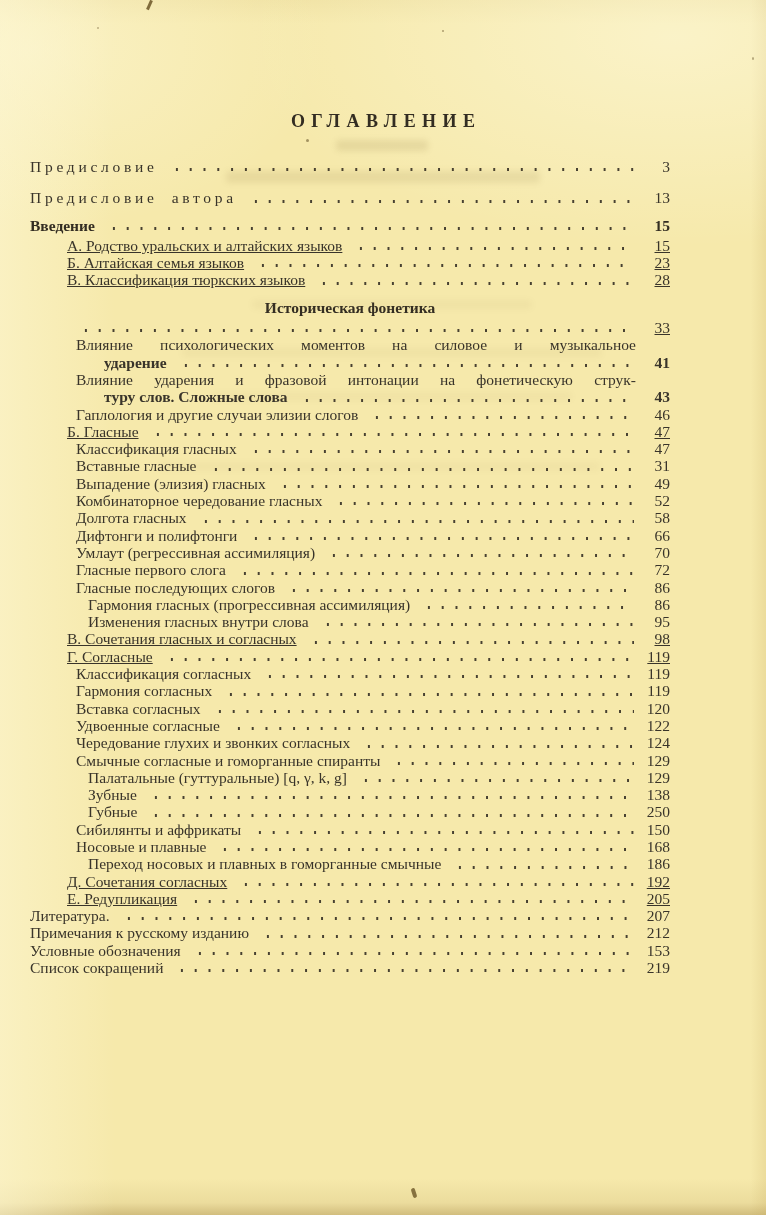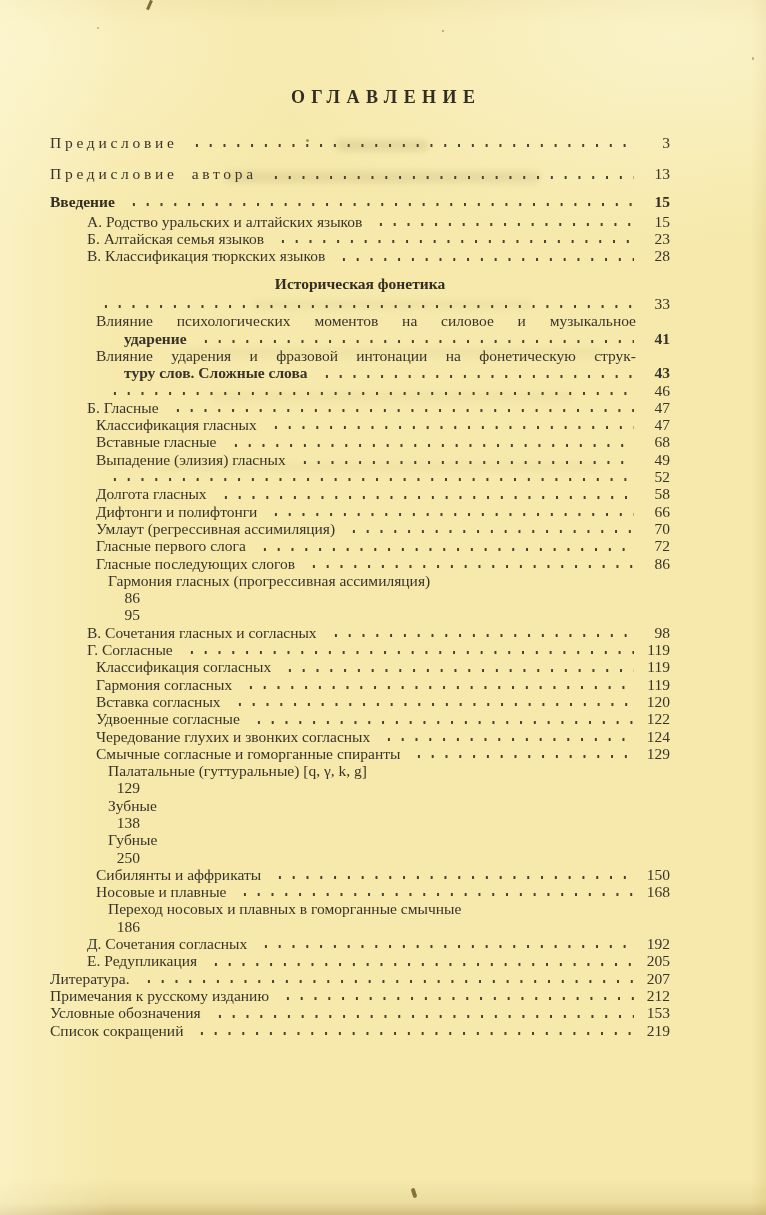--- a/index.html
+++ b/index.html
@@ -2,21 +2,21 @@
 <html lang="ru"><head>
 <meta charset="utf-8">
 <title>ОГЛАВЛЕНИЕ</title>
 <style>
   html,body{margin:0;padding:0;background:#d8c990;}
   .page{
     position:relative;
     width:766px;height:1215px;
     margin:0 auto;
     box-sizing:border-box;
-    padding:86px 96px 0 30px;
+    padding:110px 96px 0 30px;
     font-family:"Liberation Serif","DejaVu Serif",serif;
     color:var(--ink,#39342a);
     background-color:var(--paper,#f6e9ab);
     background-image:
       radial-gradient(ellipse 620px 300px at 88% 3%, rgba(255,252,228,0.50), rgba(255,252,228,0) 70%),
       radial-gradient(ellipse 420px 260px at 4% 4%, rgba(253,248,216,0.55), rgba(253,248,216,0) 70%),
       linear-gradient(90deg, rgba(253,247,212,0.55) 0%, rgba(253,247,212,0) 15%),
       linear-gradient(270deg, rgba(190,160,85,0.18) 0%, rgba(190,160,85,0) 2%),
       linear-gradient(0deg, rgba(150,118,50,0.38) 0%, rgba(170,140,70,0.14) 1%, rgba(170,140,70,0) 3%),
       linear-gradient(180deg, rgba(200,175,100,0.12) 0%, rgba(200,175,100,0) 2%);
@@ -25,28 +25,28 @@
   
   .title{
     margin:0 -96px 0 -30px;
     height:22px;line-height:22px;
     text-align:center;
     font-size:18px;font-weight:bold;
     letter-spacing:.36em;text-indent:.36em;
     color:#332d22;
   }
   
-  .toc{margin-top:26px;font-size:15.5px;margin-left:20px;}
+  .toc{margin-top:26px;font-size:15.5px;}
   .row{display:flex;line-height:17.3px;}
   .row .txt{white-space:nowrap;}
   .row.fill{padding-right:34px;}
   .row.fill .txt{flex:1;white-space:normal;text-align:justify;text-align-last:justify;}
-  .row.i1{padding-left:37px;}
+  .row.i1{padding-left:37px;text-decoration:underline;}
   .row.i2{padding-left:46px;}
-  .row.i3{padding-left:58px;flex-direction:column;}
+  .row.i3{padding-left:58px;}
   .row.i4{padding-left:74px;font-weight:bold;}
   .row.spaced{margin:14px 0 2px;}
   .row.spaced .txt{letter-spacing:.24em;word-spacing:.42em;}
   .row.head{margin:10px 0 3px;font-weight:bold;color:#332d22;justify-content:center;}
   .leader{
     flex:1;
     margin:0 4px 0 7px;
     background-image:radial-gradient(circle, rgba(57,51,39,0.92) 1.15px, rgba(57,51,39,0) 1.45px);
     background-size:13.8px 5px;
     background-repeat:repeat-x;
@@ -127,44 +127,46 @@
       </div>
       <div class="row i2 fill">
         <span class="txt">Влияние ударения и фразовой интонации на фонетическую струк-</span>
       </div>
       <div class="row i4">
         <span class="txt">туру слов. Сложные слова</span>
         <span class="leader"></span>
         <span class="num">43</span>
       </div>
       <div class="row i2">
+        <span class="txt">Гаплология и другие случаи элизии слогов</span>
         <span class="leader"></span>
         <span class="num">46</span>
       </div>
       <div class="row i1">
         <span class="txt">Б. Гласные</span>
         <span class="leader"></span>
         <span class="num">47</span>
       </div>
       <div class="row i2">
         <span class="txt">Классификация гласных</span>
         <span class="leader"></span>
         <span class="num">47</span>
       </div>
       <div class="row i2">
         <span class="txt">Вставные гласные</span>
         <span class="leader"></span>
-        <span class="num">68</span>
+        <span class="num">31</span>
       </div>
       <div class="row i2">
         <span class="txt">Выпадение (элизия) гласных</span>
         <span class="leader"></span>
         <span class="num">49</span>
       </div>
       <div class="row i2">
+        <span class="txt">Комбинаторное чередование гласных</span>
         <span class="leader"></span>
         <span class="num">52</span>
       </div>
       <div class="row i2">
         <span class="txt">Долгота гласных</span>
         <span class="leader"></span>
         <span class="num">58</span>
       </div>
       <div class="row i2">
         <span class="txt">Дифтонги и полифтонги</span>
@@ -185,20 +187,21 @@
         <span class="txt">Гласные последующих слогов</span>
         <span class="leader"></span>
         <span class="num">86</span>
       </div>
       <div class="row i3">
         <span class="txt">Гармония гласных (прогрессивная ассимиляция)</span>
         <span class="leader"></span>
         <span class="num">86</span>
       </div>
       <div class="row i3">
+        <span class="txt">Изменения гласных внутри слова</span>
         <span class="leader"></span>
         <span class="num">95</span>
       </div>
       <div class="row i1">
         <span class="txt">В. Сочетания гласных и согласных</span>
         <span class="leader"></span>
         <span class="num">98</span>
       </div>
       <div class="row i1">
         <span class="txt">Г. Согласные</span>

